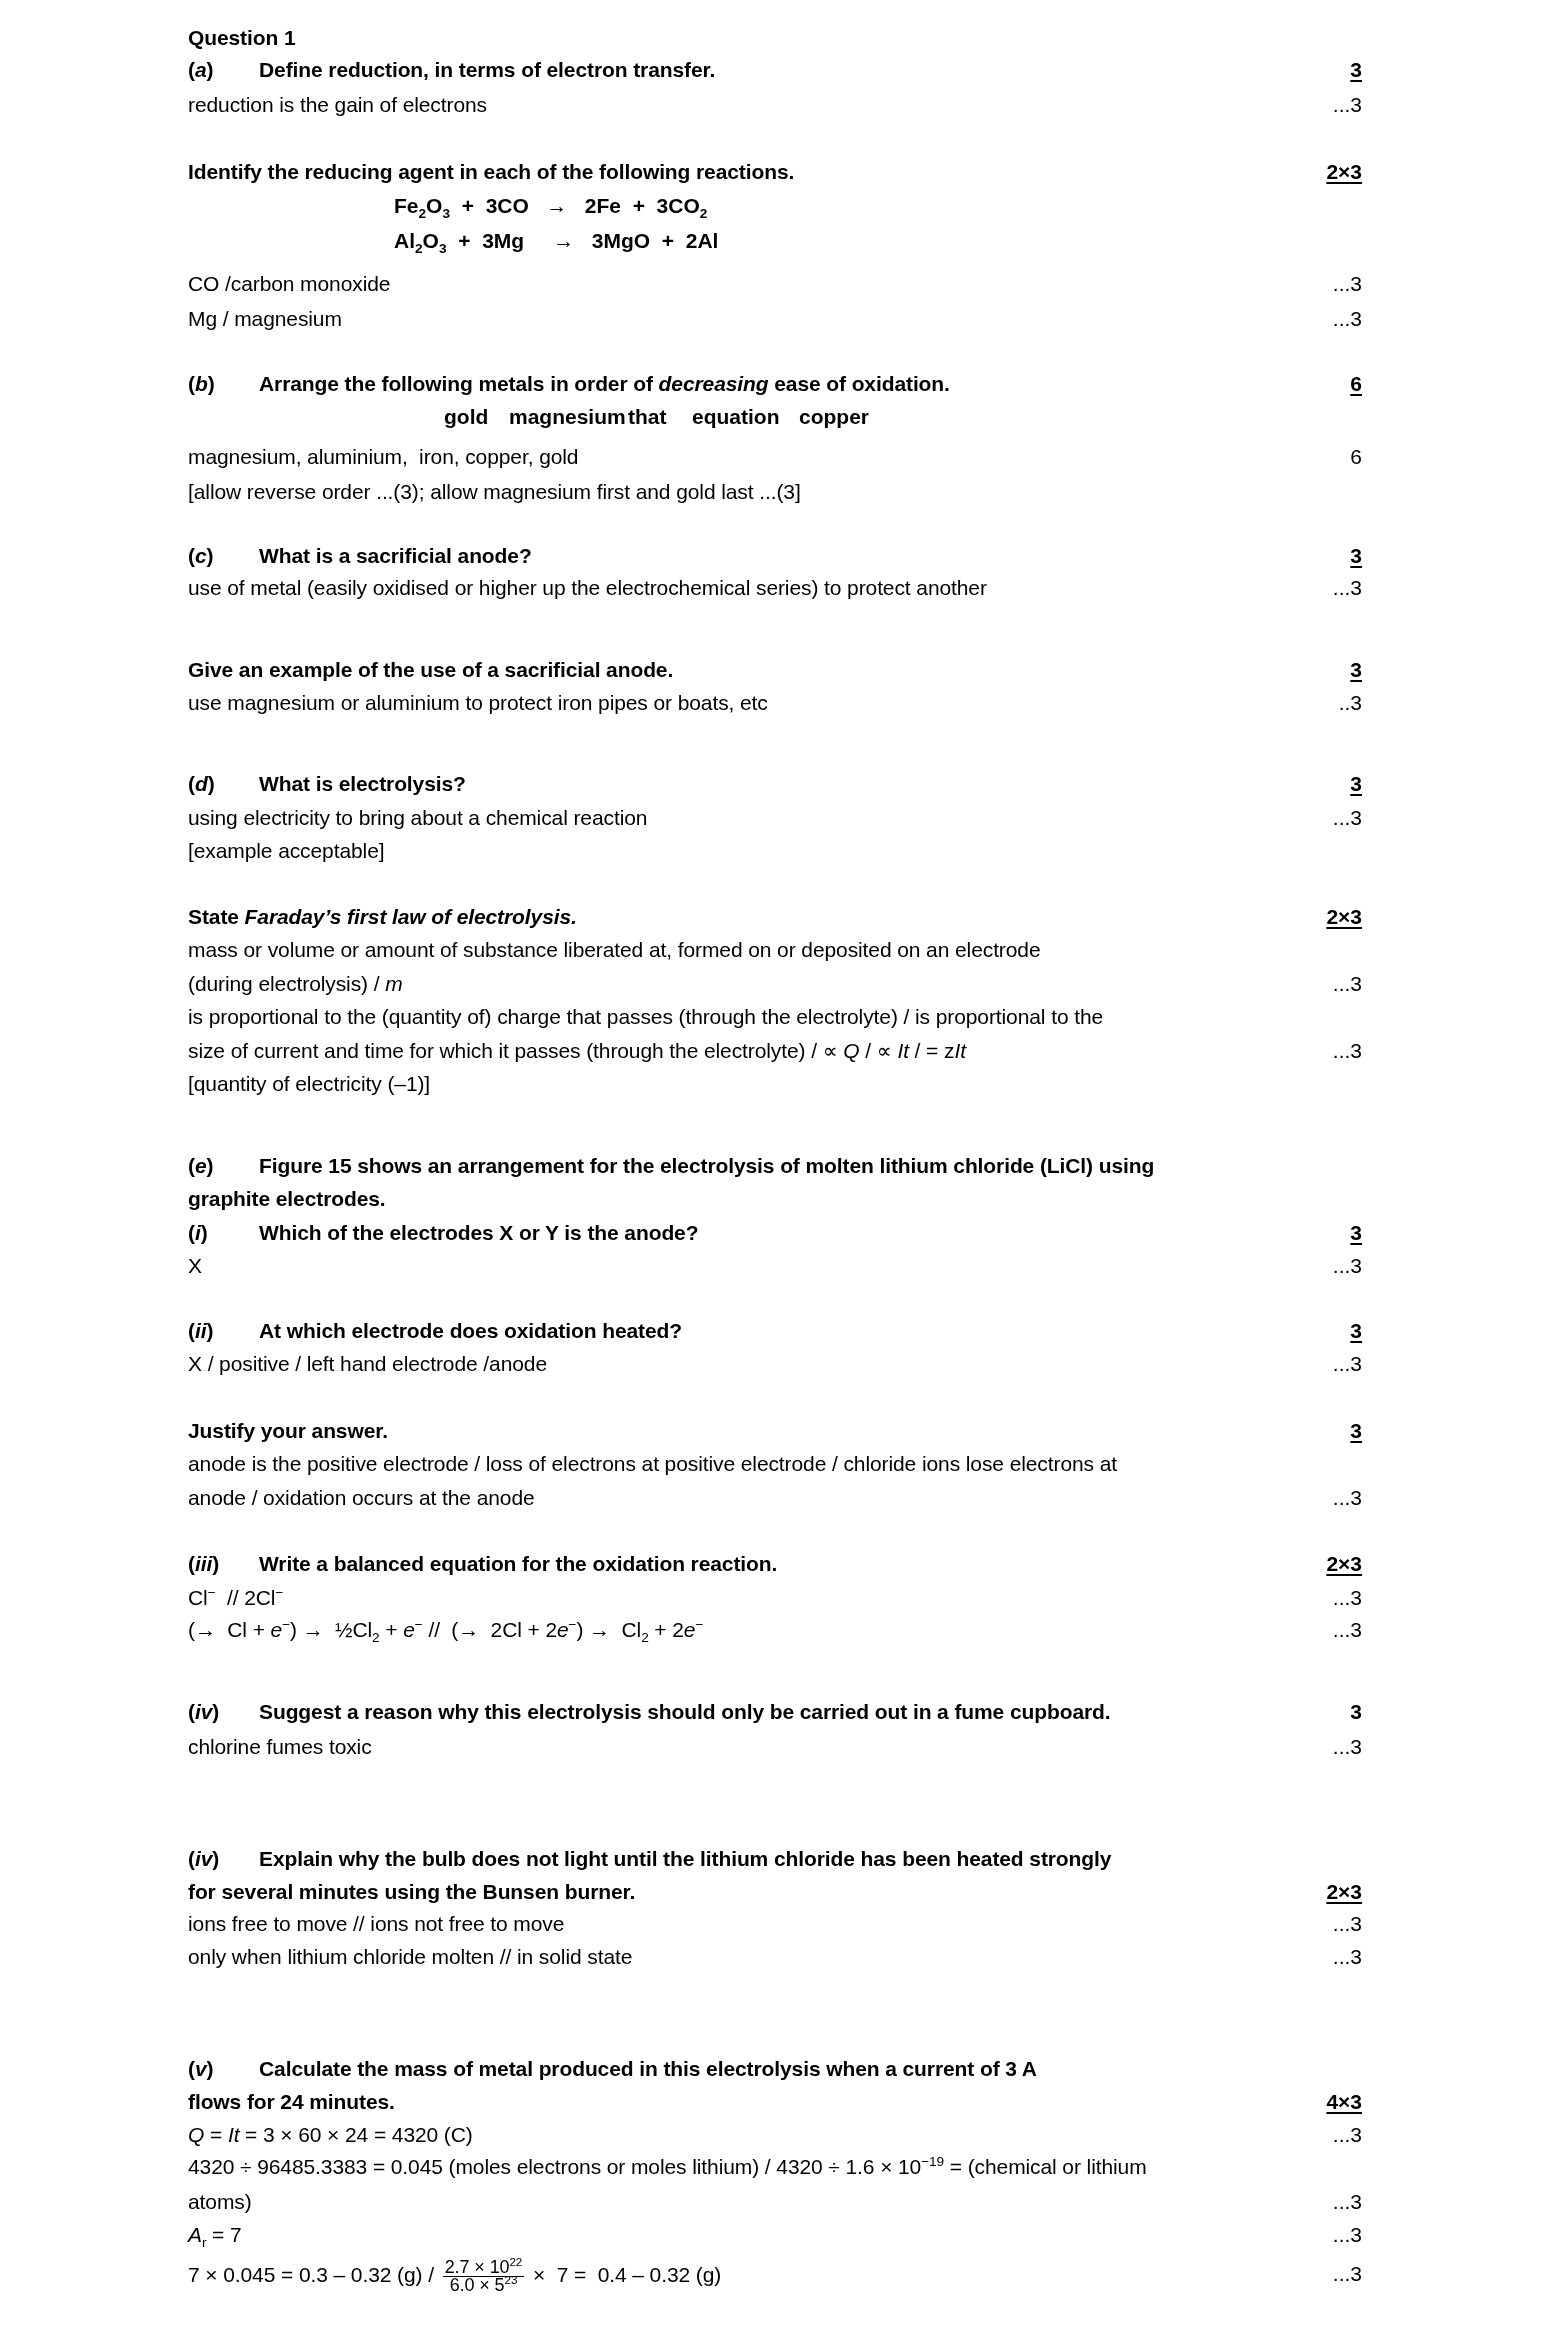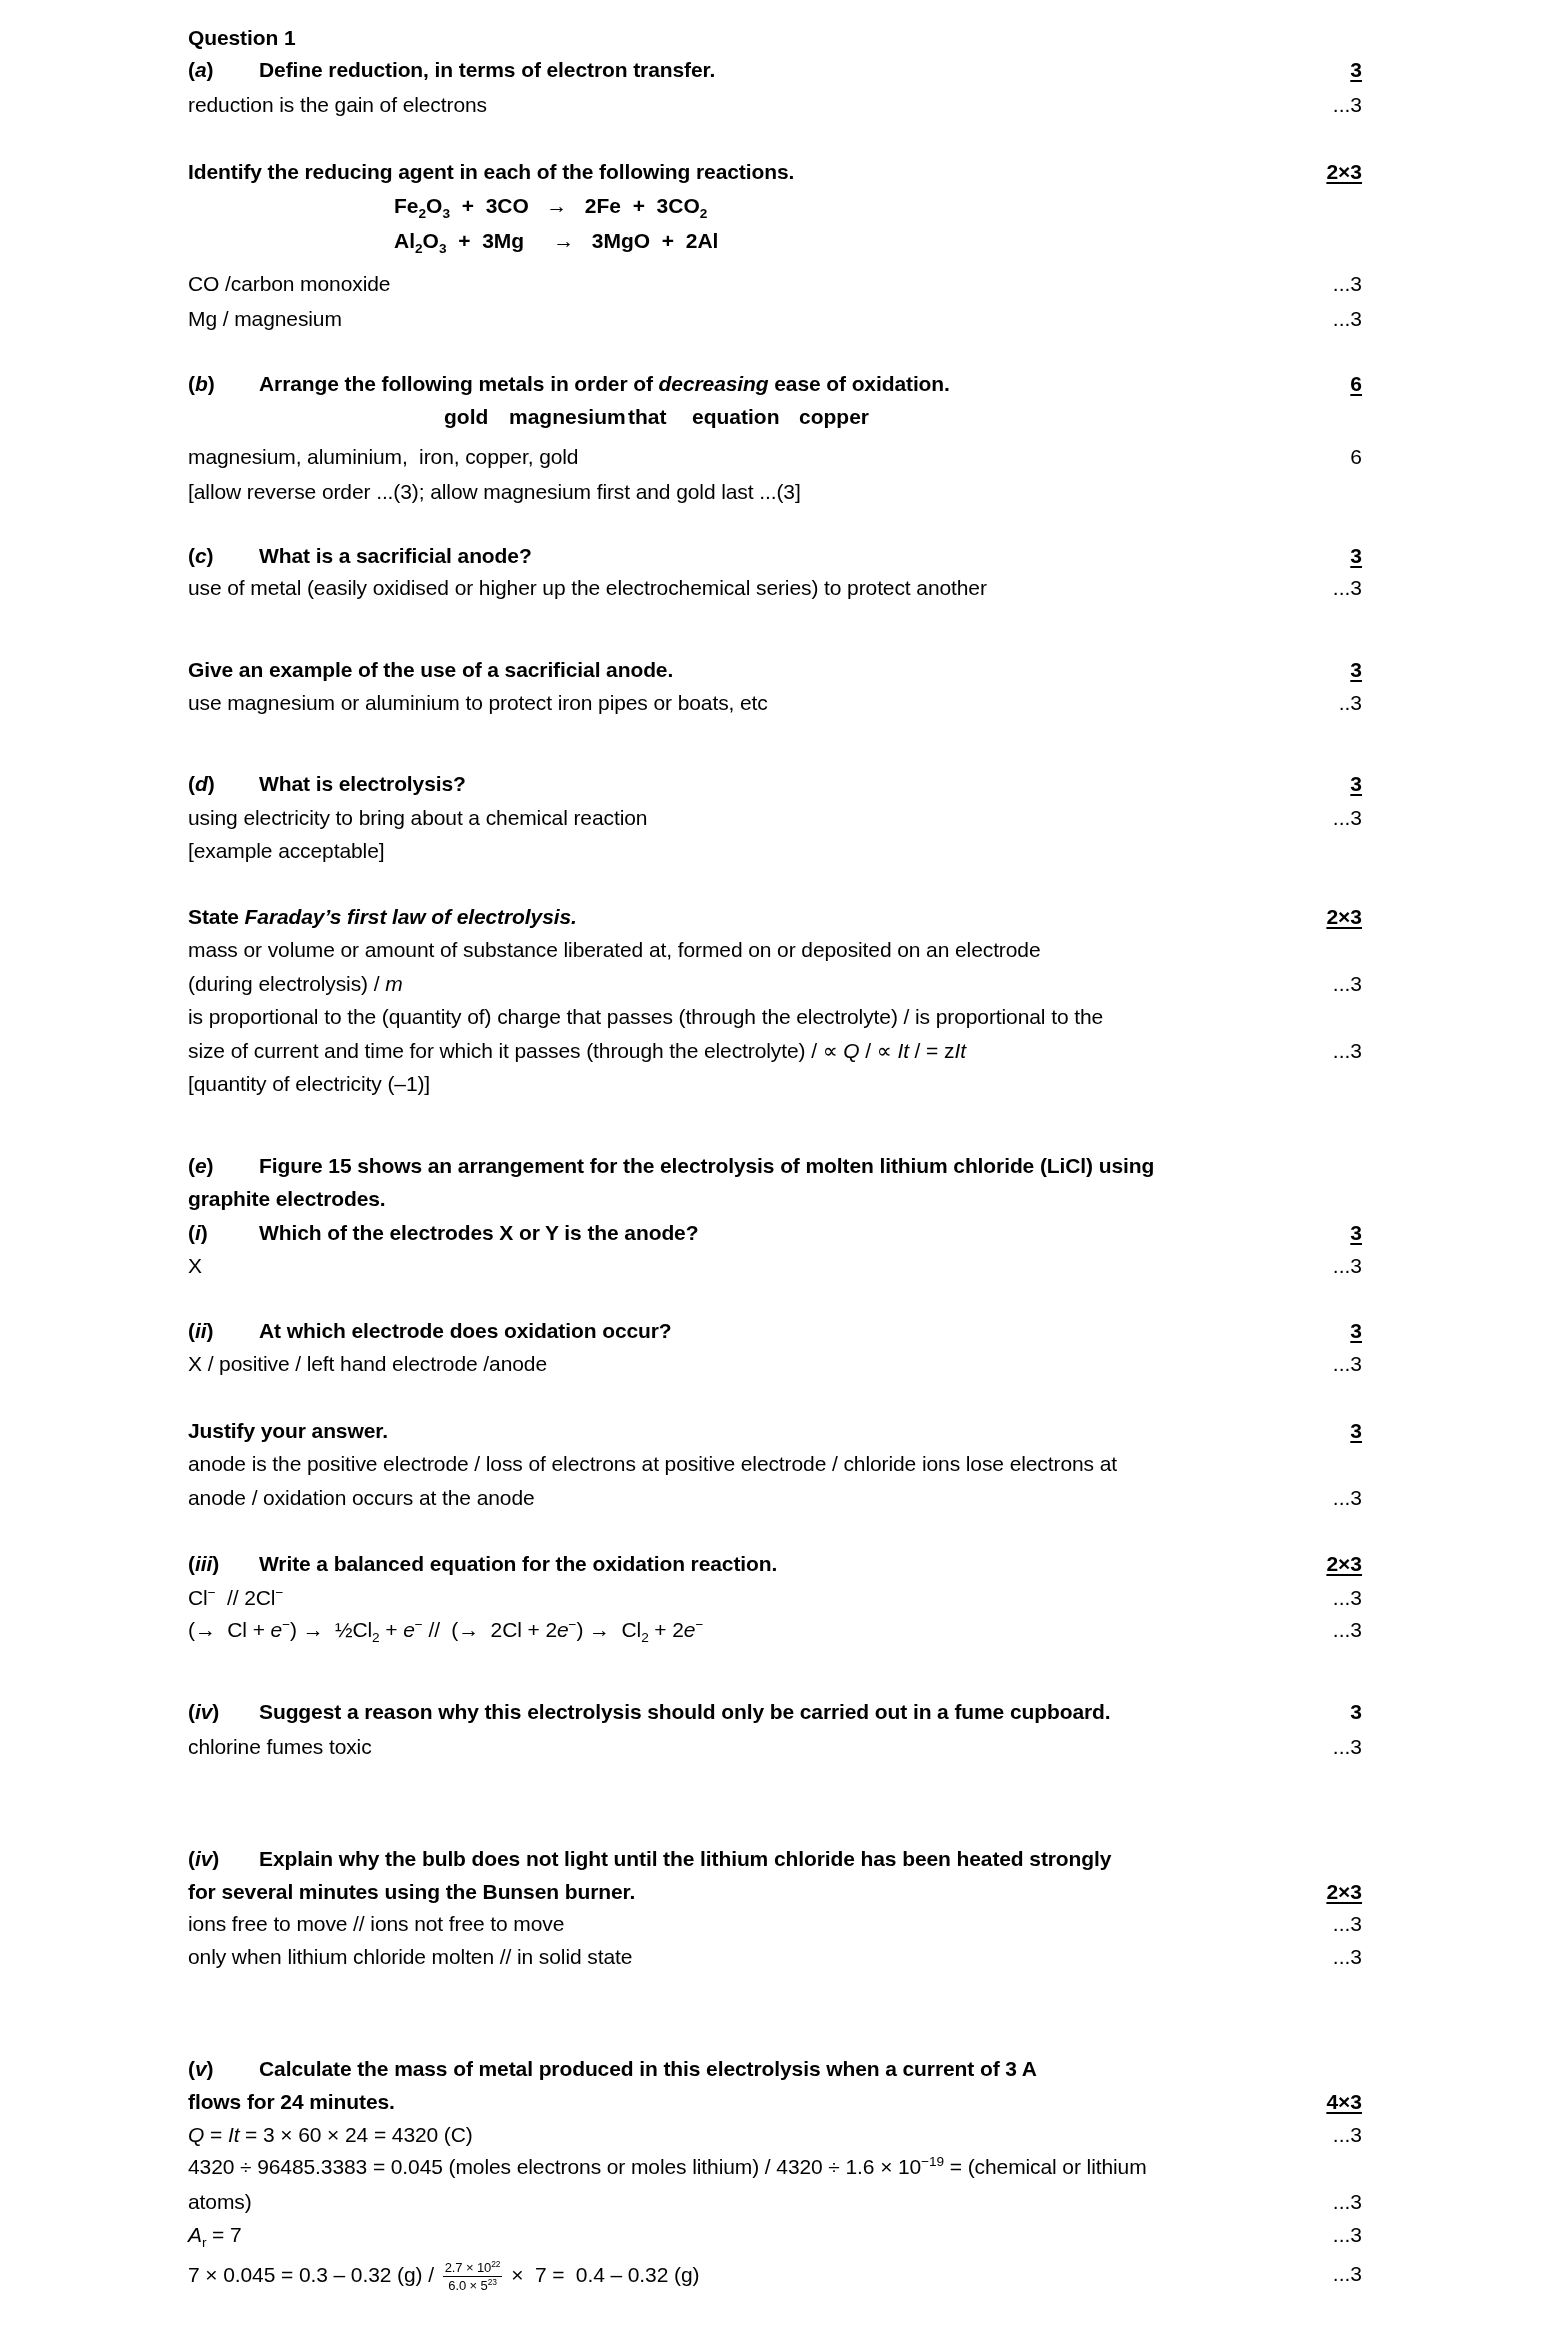--- a/index.html
+++ b/index.html
@@ -9,21 +9,21 @@
         font-size:21px; white-space:nowrap; letter-spacing:-0.1px; }
   .b { font-weight:bold; }
   .lbl { display:inline-block; width:71px; }
   .mk { position:absolute; right:205px; height:31px; line-height:31px;
         font-size:21px; white-space:nowrap; text-align:right; }
   .mk.u span { text-decoration:underline; text-underline-offset:2.6px; text-decoration-thickness:1.7px; }
   .eq { position:absolute; left:394px; height:31px; line-height:31px; font-size:21px; font-weight:bold; white-space:nowrap; }
   .metal { position:absolute; height:31px; line-height:31px; font-size:21px; font-weight:bold; white-space:nowrap; }
   sub, sup { font-size:0.65em; line-height:0; }
   .frac { display:inline-flex; flex-direction:column; align-items:center; vertical-align:middle;
-          font-size:13px; line-height:17px; margin:0 3.4px; }
+          font-size:18px; line-height:17px; margin:0 3.4px; }
   .frac .num { border-bottom:1.3px solid #000; padding:0 1.7px; }
   .frac .den { padding:0 1.7px; }
   i { font-style:italic; }
 </style>
 </head>
 <body>
 
 <div class="ln b" style="top:21.5px">Question 1</div>
 
 <div class="ln b" style="top:54px"><span class="lbl">(<i>a</i>)</span><span>Define reduction, in terms of electron transfer.</span></div>
@@ -82,21 +82,21 @@
 <div class="ln" style="top:1068px">[quantity of electricity (–1)]</div>
 
 <div class="ln b" style="top:1150px"><span class="lbl">(<i>e</i>)</span><span>Figure 15 shows an arrangement for the electrolysis of molten lithium chloride (LiCl) using</span></div>
 <div class="ln b" style="top:1183px">graphite electrodes.</div>
 
 <div class="ln b" style="top:1217px"><span class="lbl">(<i>i</i>)</span><span>Which of the electrodes X or Y is the anode?</span></div>
 <div class="mk u b" style="top:1217px"><span>3</span></div>
 <div class="ln" style="top:1250px">X</div>
 <div class="mk" style="top:1250px">...3</div>
 
-<div class="ln b" style="top:1315px"><span class="lbl">(<i>ii</i>)</span><span>At which electrode does oxidation occur?</span></div>
+<div class="ln b" style="top:1315px"><span class="lbl">(<i>ii</i>)</span><span>At which electrode does oxidation heated?</span></div>
 <div class="mk u b" style="top:1315px"><span>3</span></div>
 <div class="ln" style="top:1348px">X / positive / left hand electrode /anode</div>
 <div class="mk" style="top:1348px">...3</div>
 
 <div class="ln b" style="top:1415px">Justify your answer.</div>
 <div class="mk u b" style="top:1415px"><span>3</span></div>
 <div class="ln" style="top:1448px">anode is the positive electrode / loss of electrons at positive electrode / chloride ions lose electrons at</div>
 <div class="ln" style="top:1482px">anode / oxidation occurs at the anode</div>
 <div class="mk" style="top:1482px">...3</div>
 

